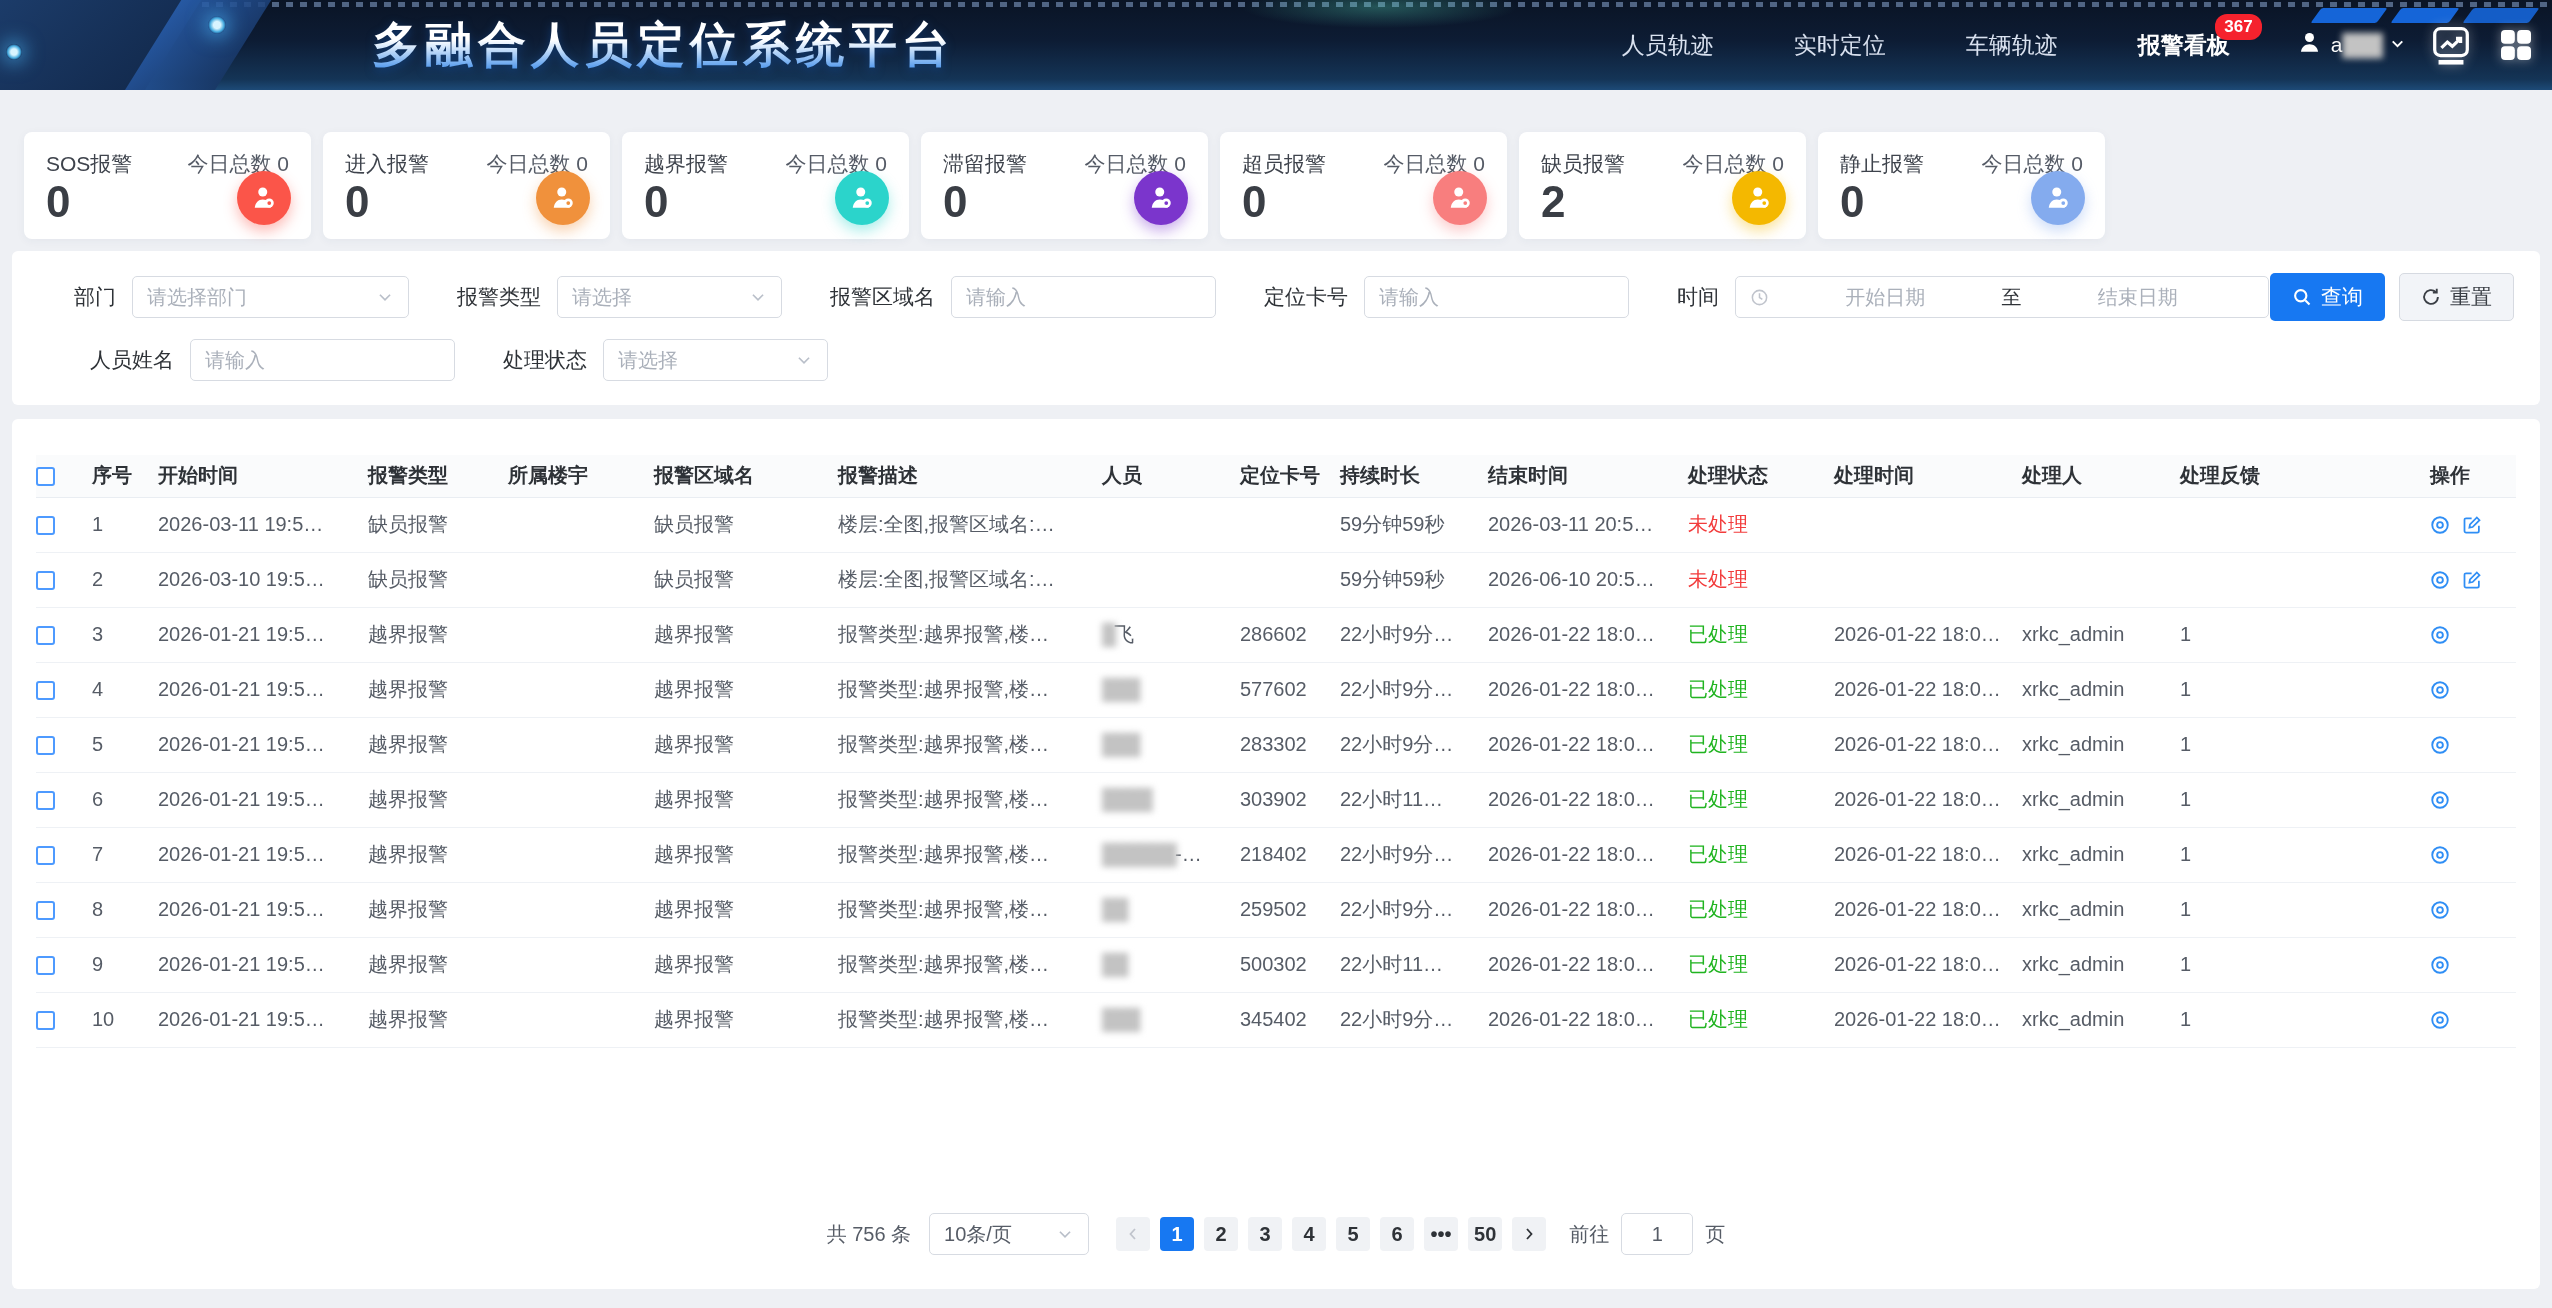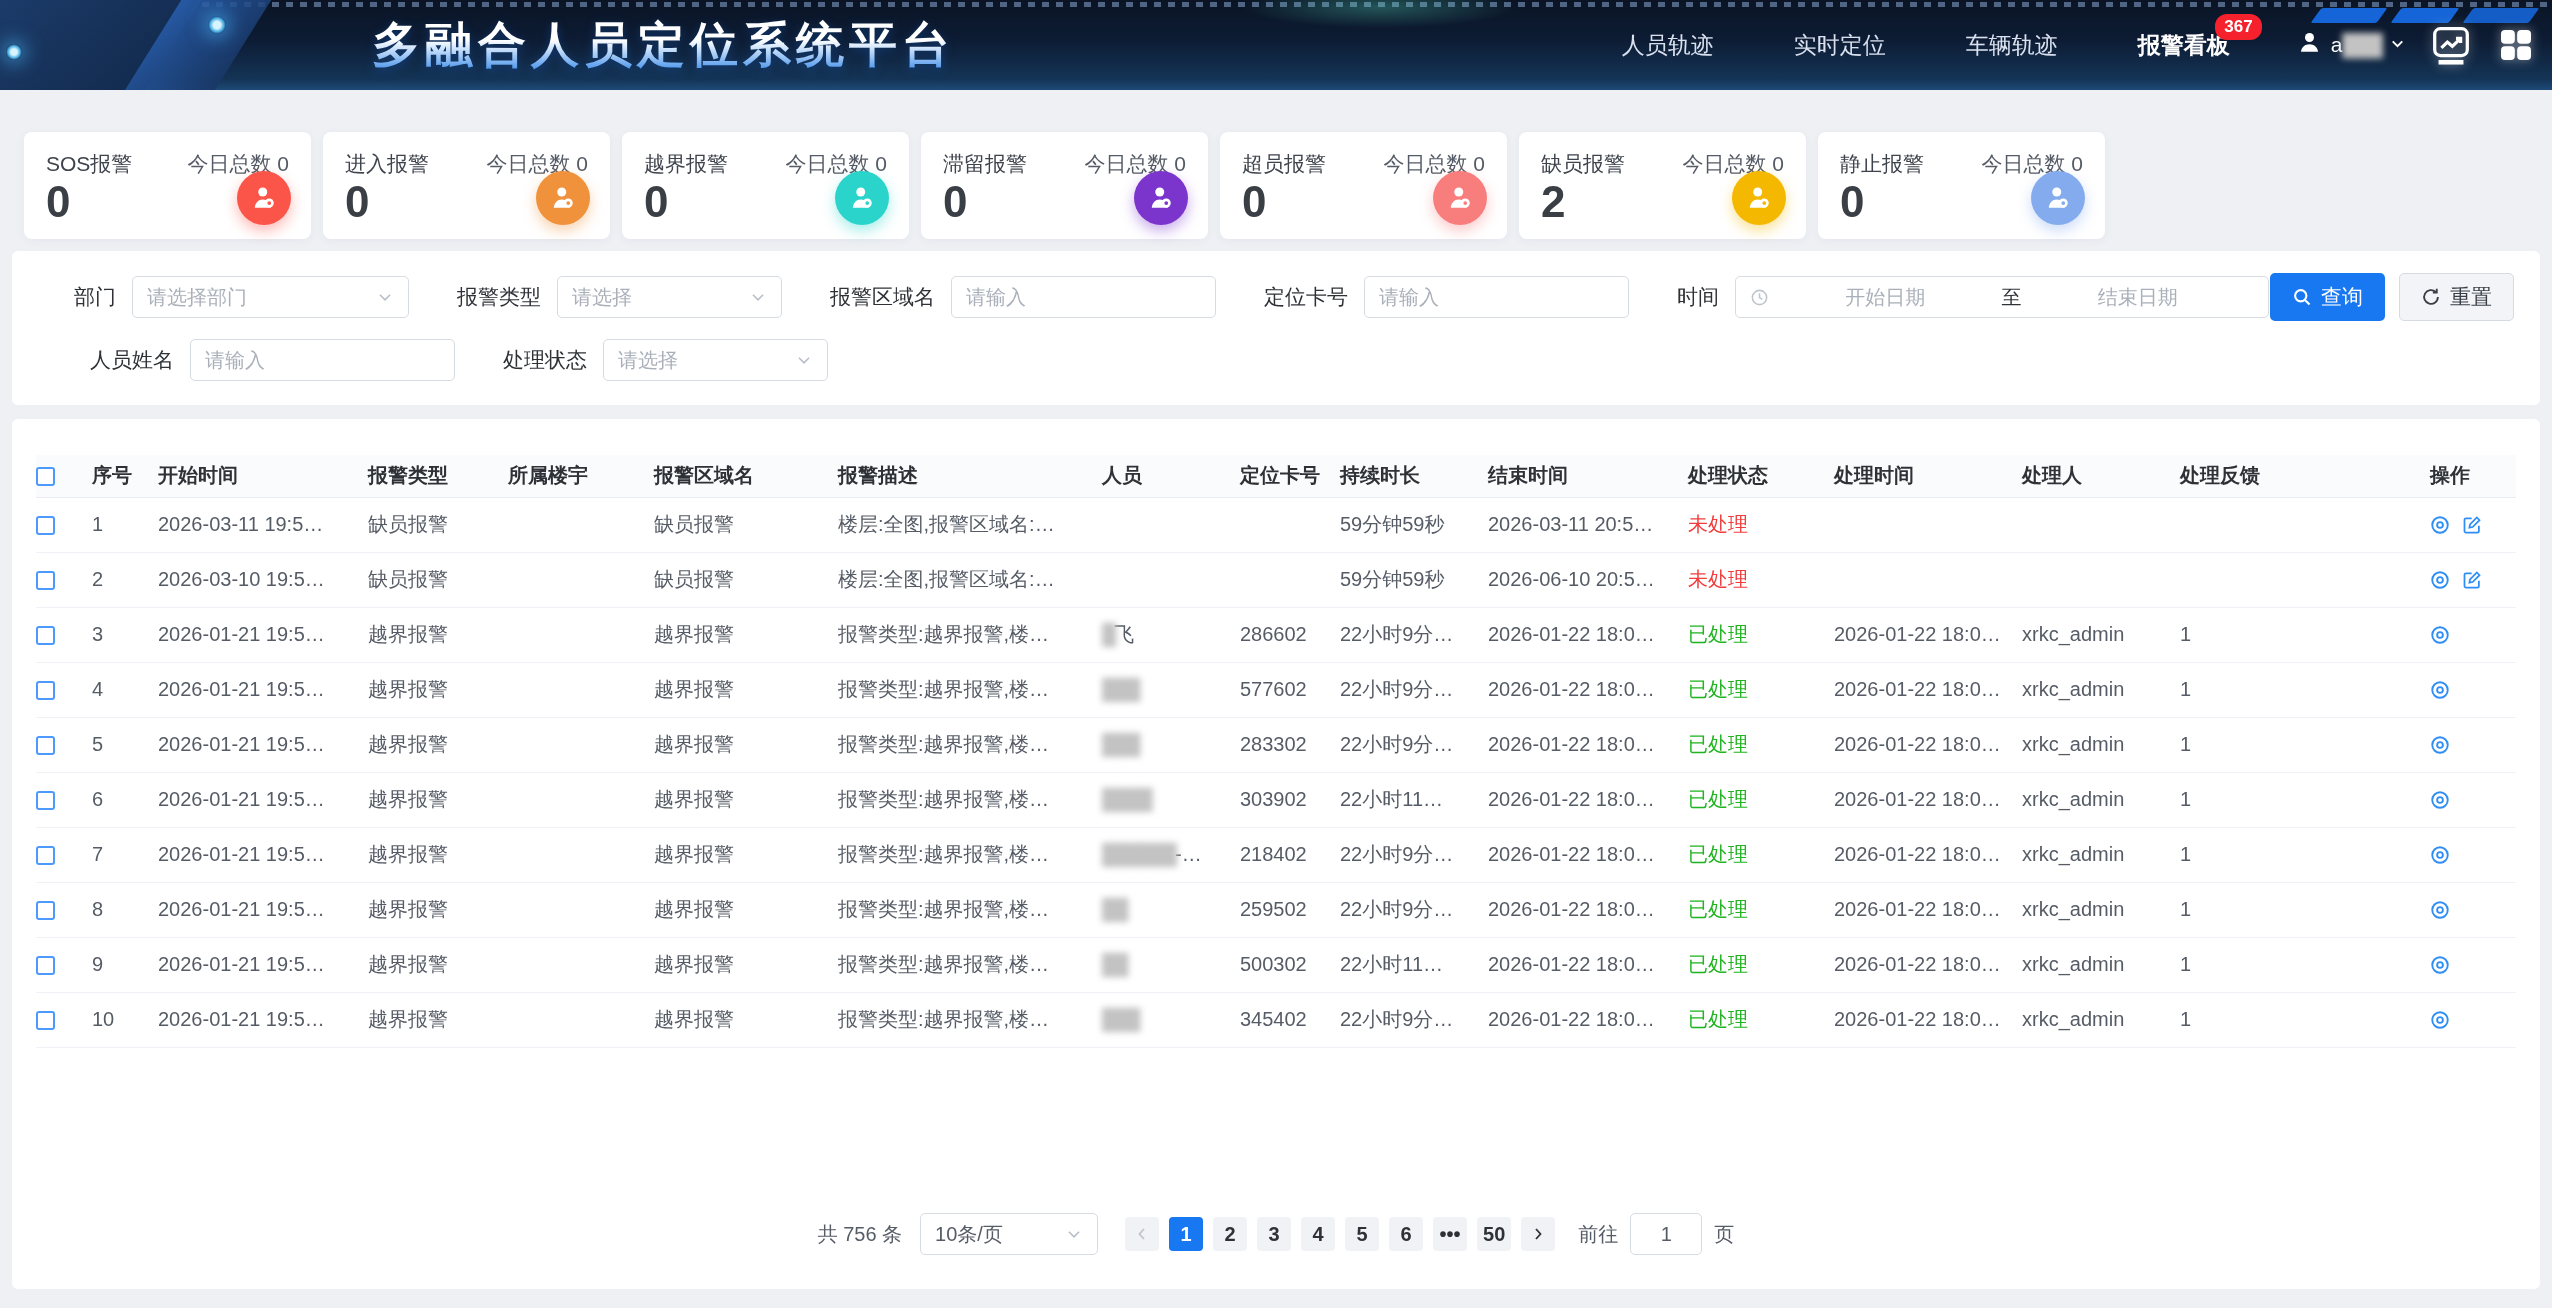--- a/index.html
+++ b/index.html
@@ -92,21 +92,21 @@
     padding:0 10px; white-space:nowrap; overflow:hidden; }
   .cb { width:19px; height:19px; border:2px solid #4d9aff; border-radius:3px; display:inline-block;
     background:#fff; vertical-align:middle; cursor:pointer; }
   .st-pending { color:#f23c3c; } .st-done { color:#21b421; }
   .ops { display:flex; gap:12px; align-items:center; color:#2f8ef5; }
   .ops svg { cursor:pointer; }
   
   .pagination { margin-top:auto; display:flex; align-items:center; justify-content:center;
     padding:30px 0 34px; font-size:20px; color:#565c66; }
   .pg-total { margin-right:18px; }
-  .size-select { width:178px; height:42px; border:1px solid #d7dbe2; border-radius:5px;
+  .size-select { width:160px; height:42px; border:1px solid #d7dbe2; border-radius:5px;
     display:flex; align-items:center; justify-content:space-between; padding:8px 14px; color:#565c66;
     margin-right:22px; cursor:pointer; }
   .pg-btn { min-width:34px; height:34px; margin:0 5px; background:#f0f2f5; border-radius:4px;
     display:inline-flex; align-items:center; justify-content:center; font-size:20px; font-weight:600;
     color:#2e3237; cursor:pointer; padding:0 6px; }
   .pg-btn.active { background:#1778f2; color:#fff; }
   .pg-arrow.disabled { color:#c0c4cc; cursor:default; }
   .goto { display:flex; align-items:center; gap:12px; margin-left:18px; }
   .goto input { width:72px; height:42px; border:1px solid #d7dbe2; border-radius:5px;
     text-align:center; font-size:20px; color:#565c66; outline:none; font-family:inherit; }

